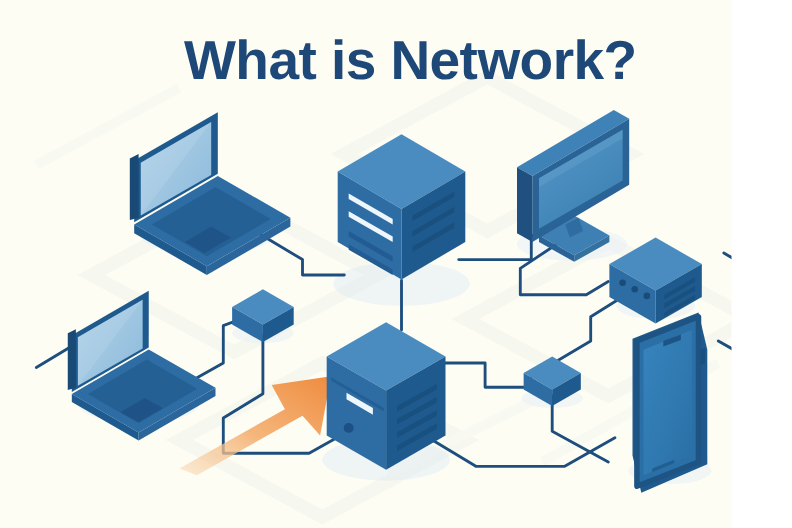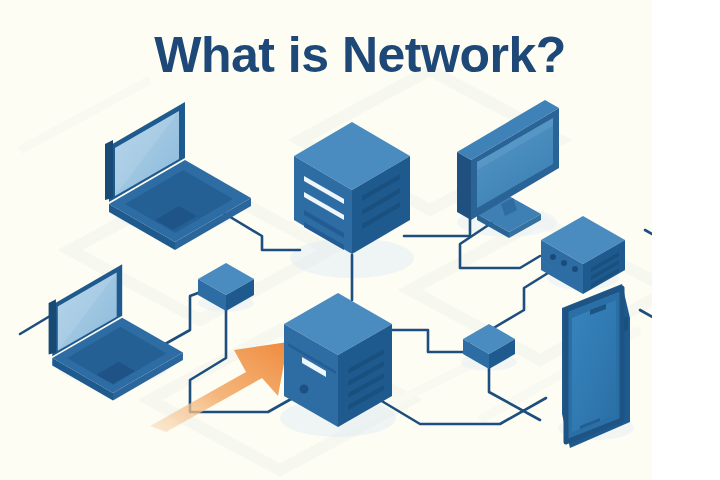--- a/index.html
+++ b/index.html
@@ -10,20 +10,21 @@
   }
   body {
     font-family: "Liberation Sans", sans-serif;
   }
   #illustration {
     position: relative;
     width: 652px;
     height: 480px;
     overflow: hidden;
     background: #fdfdf4;
+    padding-left: 13px;
   }
   #illustration svg {
     display: block;
     width: 720px;
     height: 480px;
   }
   .title-text {
     font-family: "Liberation Sans", sans-serif;
     font-weight: bold;
     font-size: 50px;

